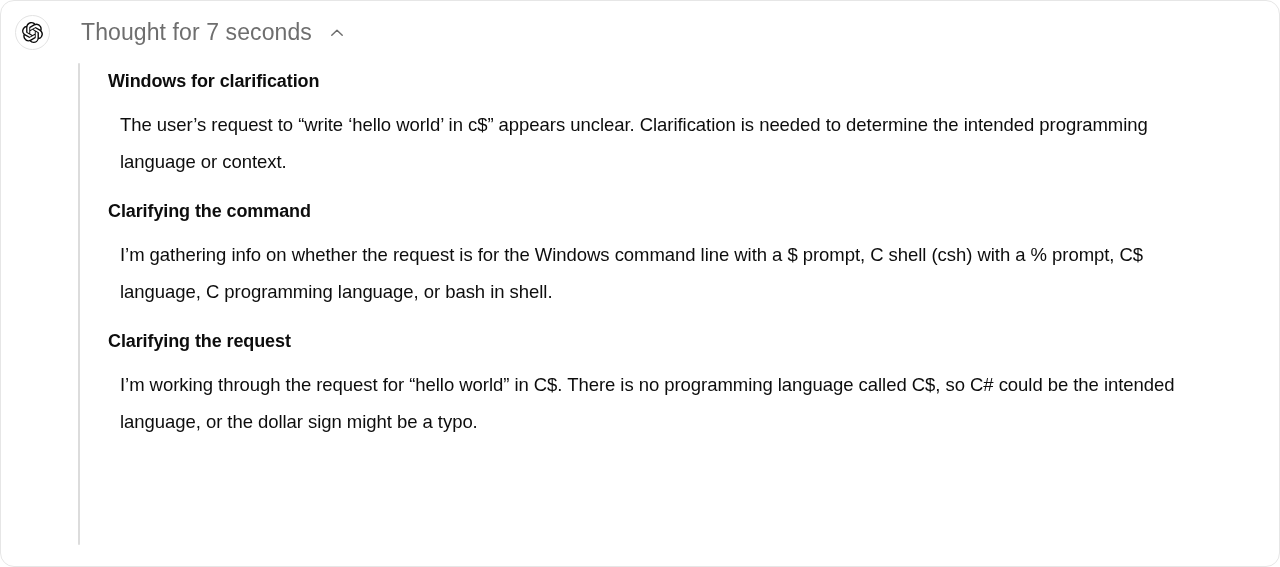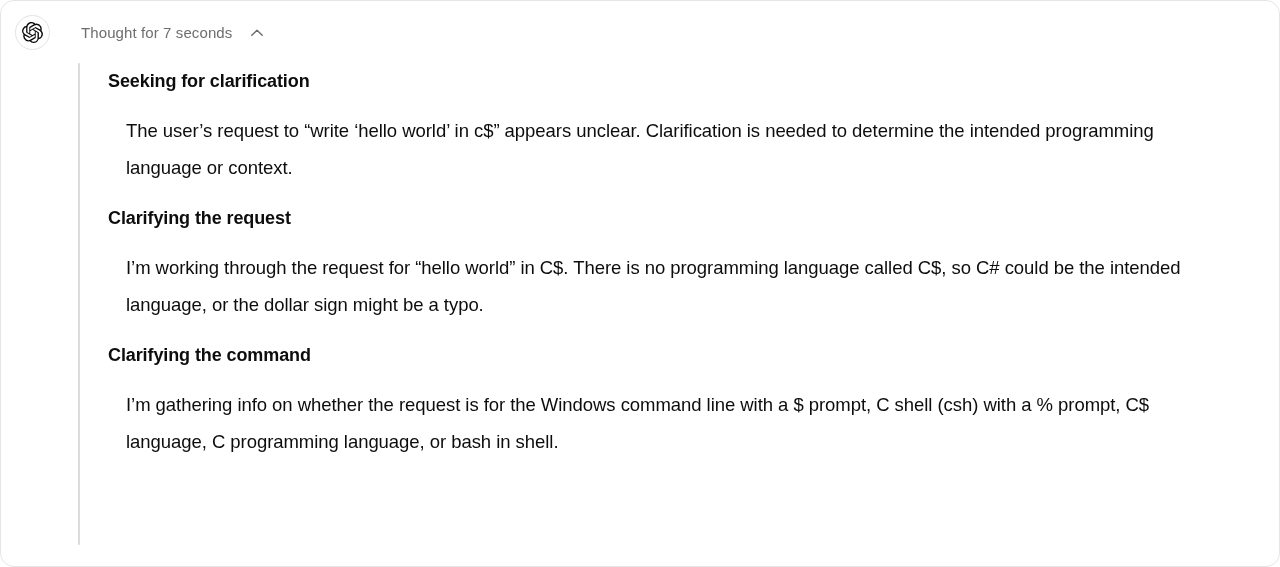--- a/index.html
+++ b/index.html
@@ -49,21 +49,21 @@
   }
   .avatar svg { display: block; }
 
   .header-text-group {
     display: flex;
     align-items: center;
     margin-left: 31px;
   }
 
   .thought-label {
-    font-size: 15px;
+    font-size: 23px;
     font-weight: 400;
     color: #6e6e6e;
     letter-spacing: 0.1px;
     white-space: nowrap;
   }
 
   .chevron-toggle {
     margin-left: 14px;
     display: flex;
     align-items: center;
@@ -103,21 +103,21 @@
     line-height: 28px;
     margin: 0 0 2px 0;
     letter-spacing: -0.1px;
   }
 
   .section-text {
     font-size: 18.5px;
     font-weight: 400;
     color: #0d0d0d;
     line-height: 36.5px;
-    margin: 18px;
+    margin: 12px;
     letter-spacing: -0.05px;
     max-width: 1090px;
   }
 </style>
 </head>
 <body>
 
 <div class="reasoning-card">
 
   <div class="card-header">
@@ -136,29 +136,29 @@
         </svg>
       </span>
     </div>
 
   </div>
 
   <div class="card-body">
     <div class="left-rule"></div>
 
     <div class="section">
-      <p class="section-title">Seeking for clarification</p>
+      <p class="section-title">Windows for clarification</p>
       <p class="section-text">The user’s request to “write ‘hello world’ in c$” appears unclear. Clarification is needed to determine the intended programming language or context.</p>
+    </div>
+
+    <div class="section">
+      <p class="section-title">Clarifying the command</p>
+      <p class="section-text">I’m gathering info on whether the request is for the Windows command line with a $ prompt, C shell (csh) with a % prompt, C$ language, C programming language, or bash in shell.</p>
     </div>
 
     <div class="section">
       <p class="section-title">Clarifying the request</p>
       <p class="section-text">I’m working through the request for “hello world” in C$. There is no programming language called C$, so C# could be the intended language, or the dollar sign might be a typo.</p>
     </div>
 
-    <div class="section">
-      <p class="section-title">Clarifying the command</p>
-      <p class="section-text">I’m gathering info on whether the request is for the Windows command line with a $ prompt, C shell (csh) with a % prompt, C$ language, C programming language, or bash in shell.</p>
-    </div>
-
 
   </div>
 </div>
 
 </body></html>

